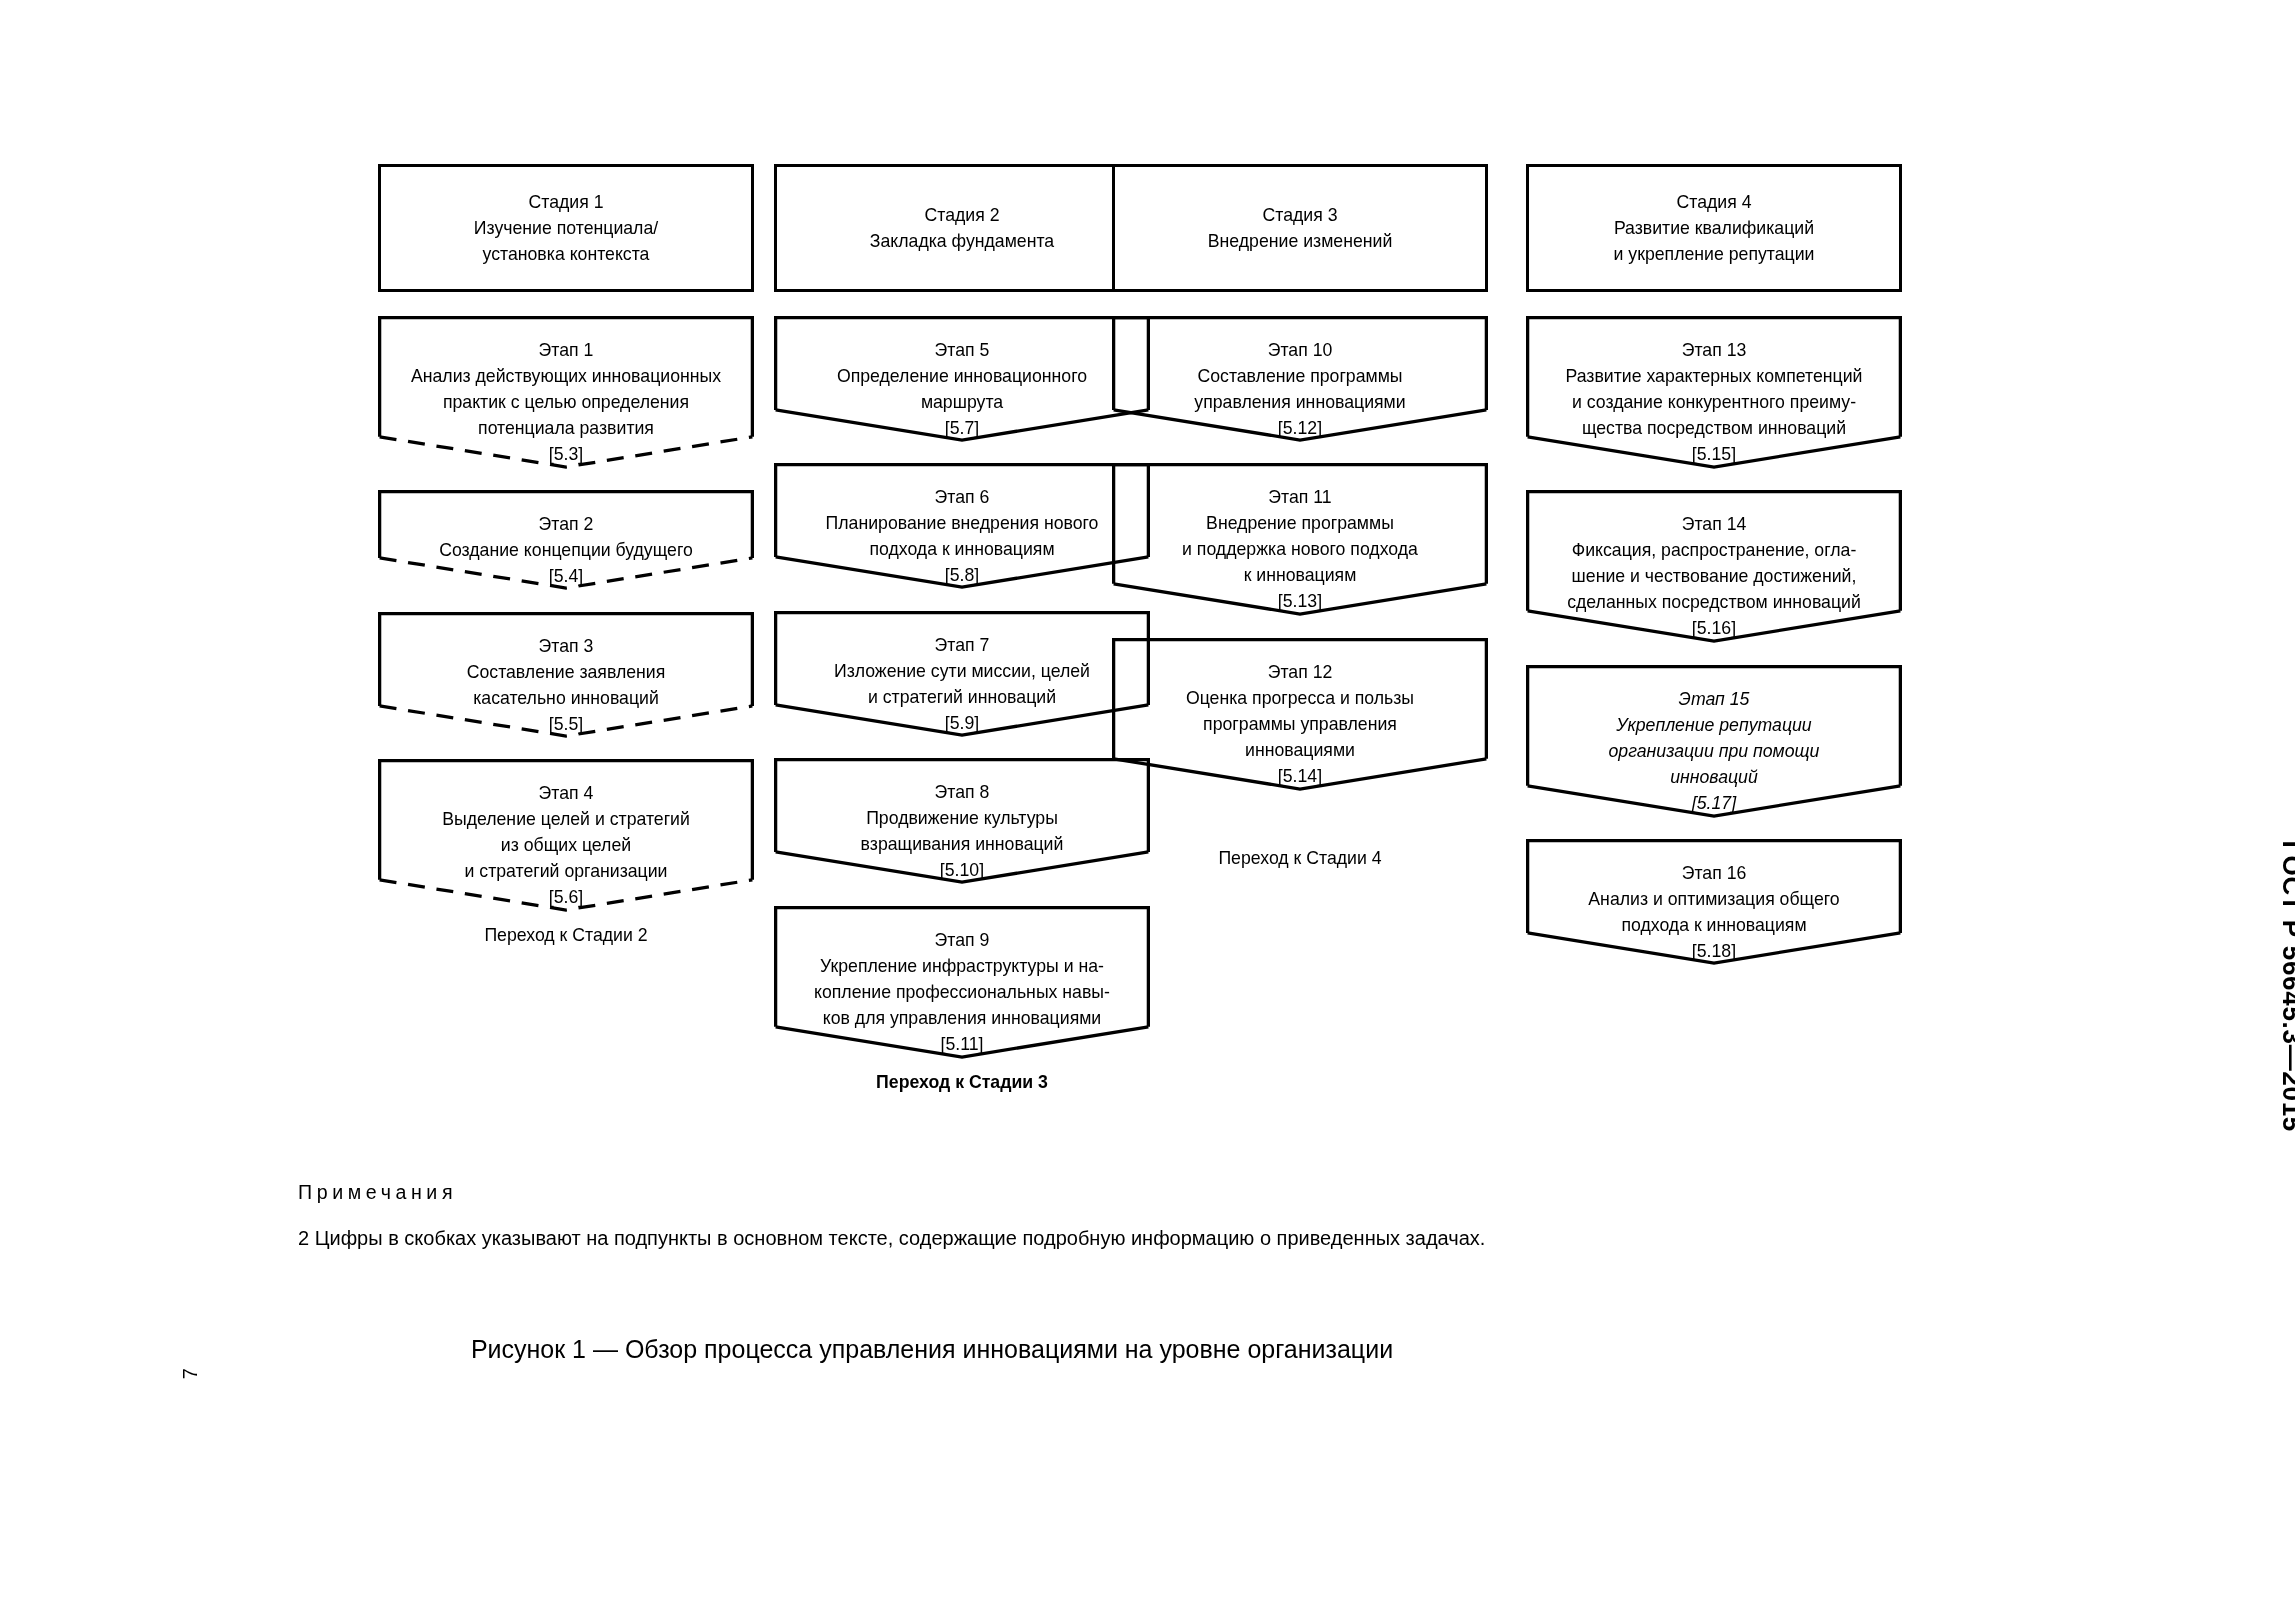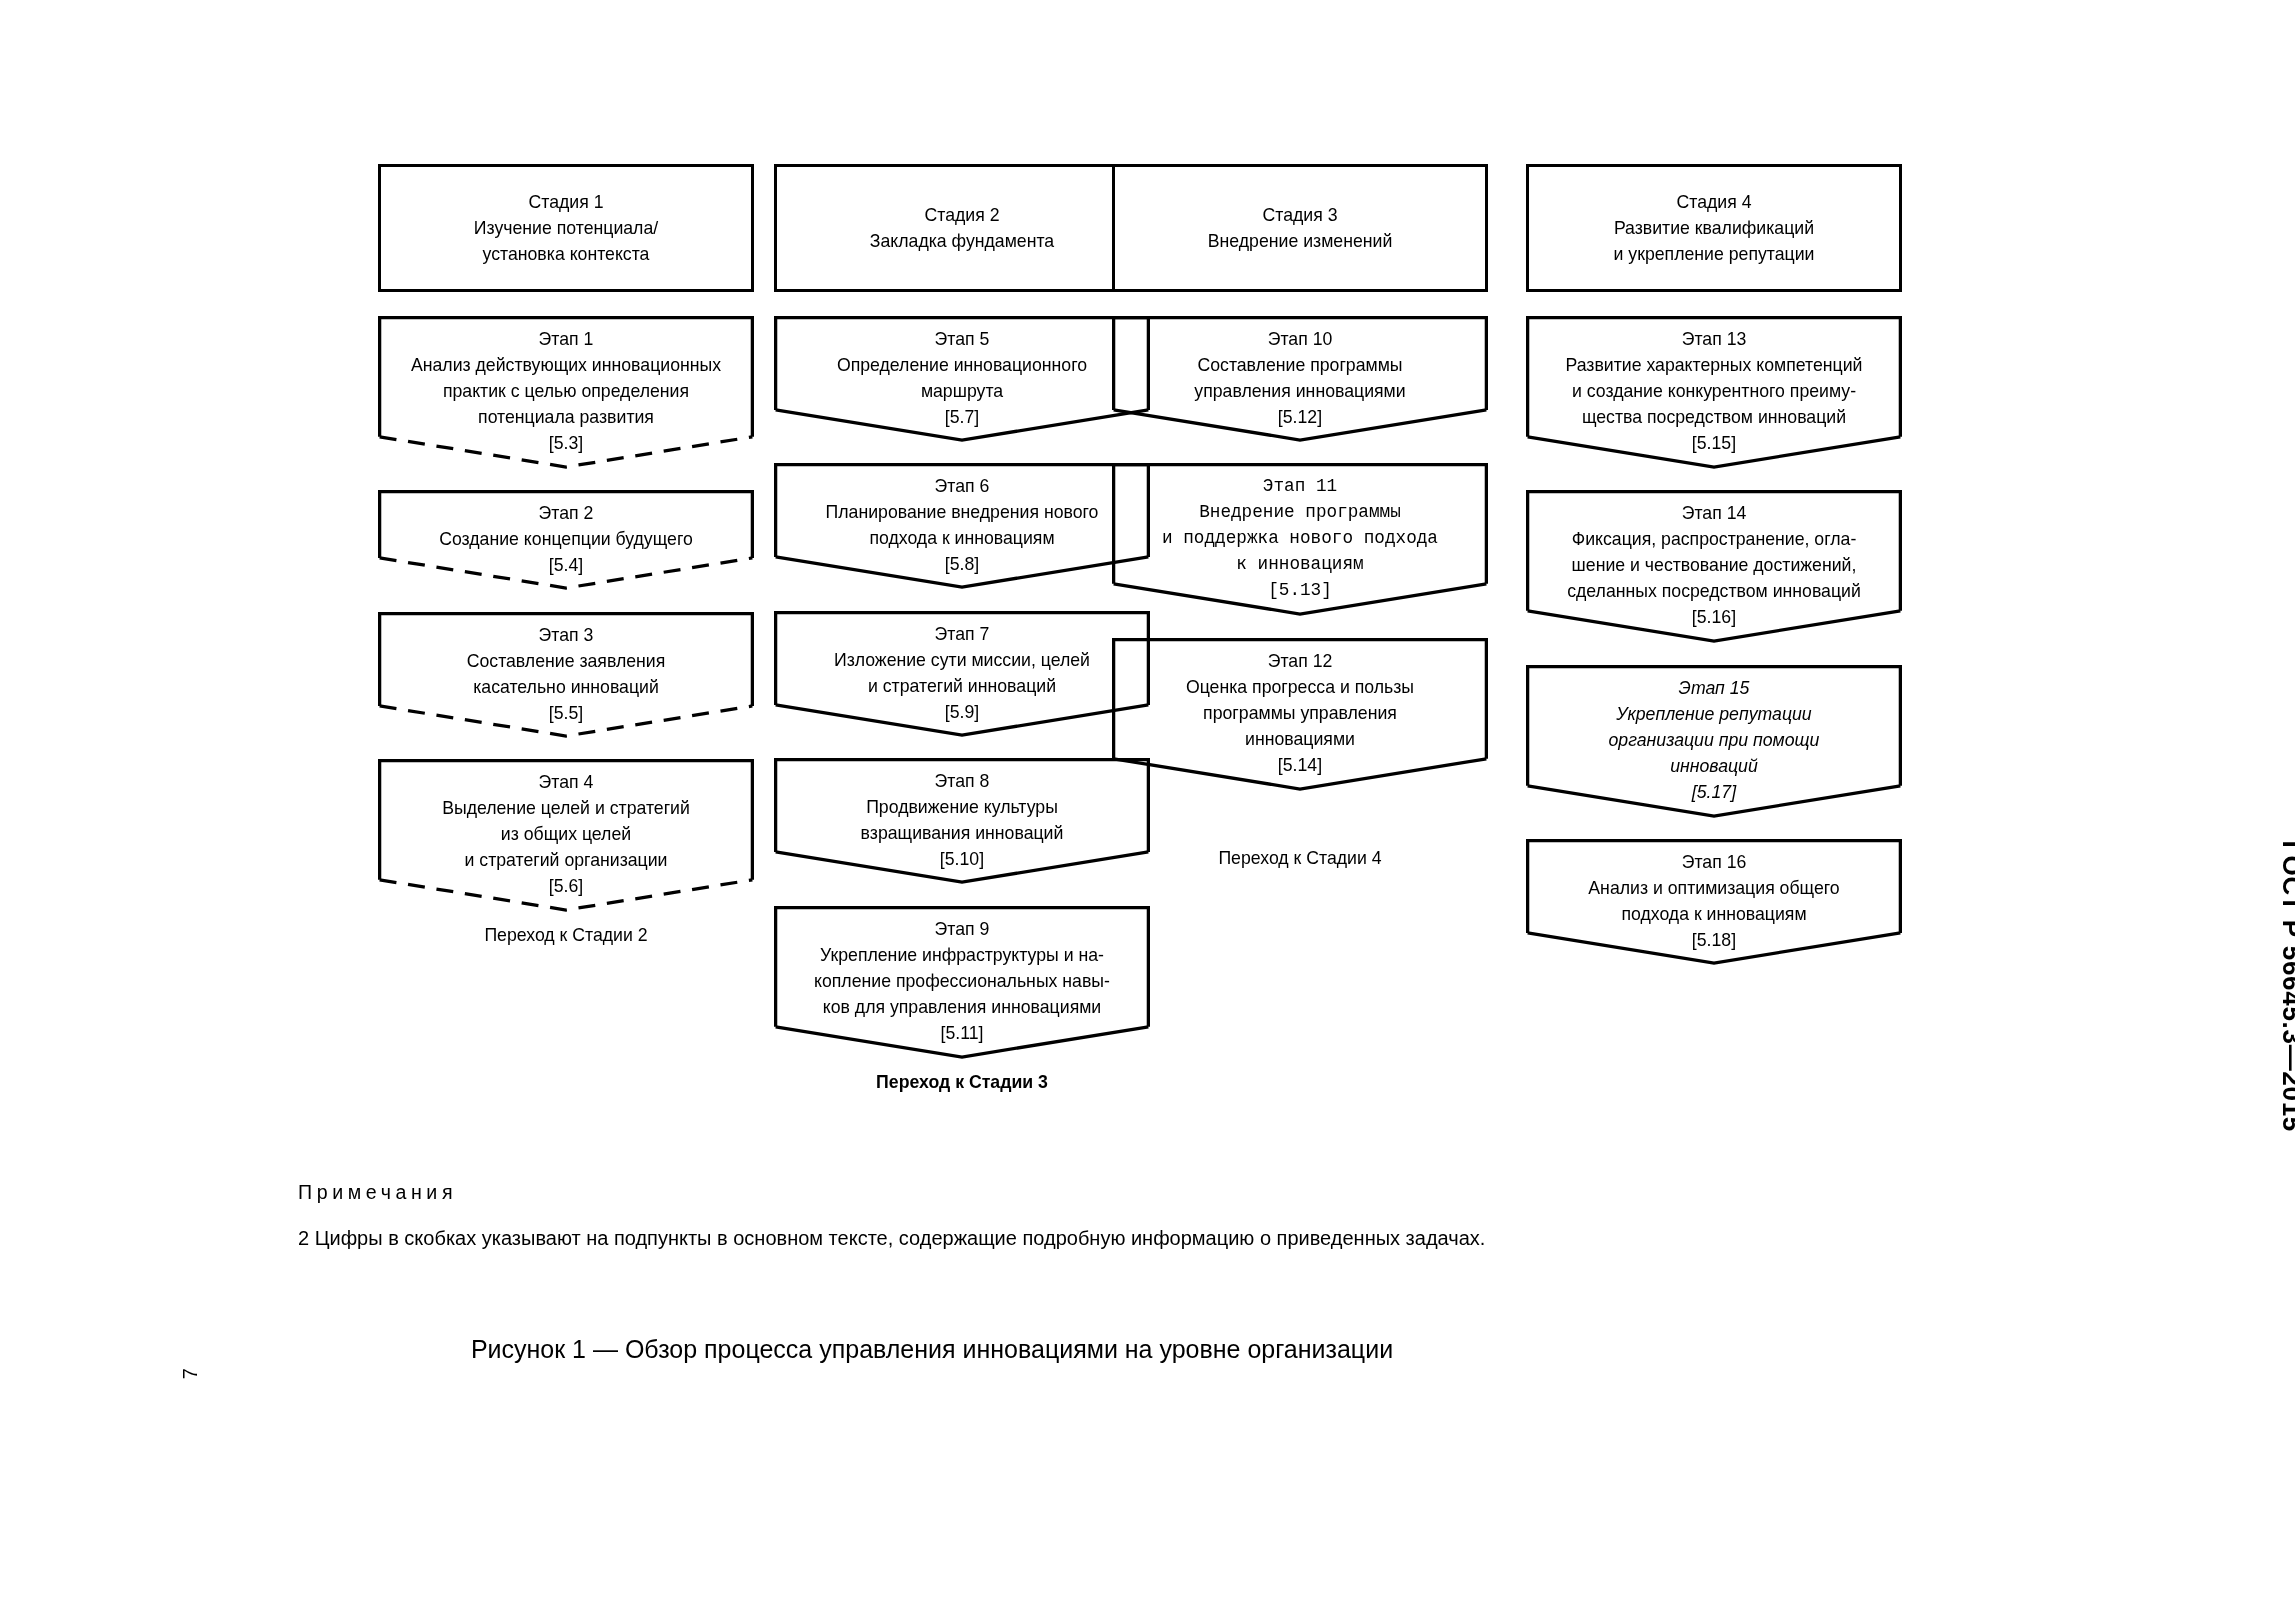--- a/index.html
+++ b/index.html
@@ -40,21 +40,21 @@
     box-sizing:border-box;
   }
   .step .shape{
     position:absolute;left:0;top:0;width:100%;
   }
   .step .shape svg{display:block;width:100%;height:100%;overflow:visible;}
   .step .label{
     position:relative;
     text-align:center;
     font-size:17.7px;line-height:26px;
-    padding-top:10px;
+    padding-top:21px;
     z-index:2;
   }
 
   
   .transition{
     position:relative;
     text-align:center;
     font-size:17.7px;line-height:26px;
     z-index:2;
   }
@@ -257,21 +257,21 @@
             <path d="M 2.5 144 L 287.5 190 L 572.5 144" fill="none" stroke="#000" stroke-width="5"></path>
           </svg>
         </div>
         <div class="label">
           <div>Этап 10</div>
           <div>Составление программы</div>
           <div>управления инновациями</div>
           <div>[5.12]</div>
         </div>
       </div>
-      <div class="step" style="height: 151px; font-family: Liberation Mono, monospace;">
+      <div class="step" style="height: 151px;">
         <div class="shape" style="height: 151px;">
           <svg viewBox="0 0 575 230" preserveAspectRatio="none">
             <path d="M 2.5 184 L 2.5 2.5 L 572.5 2.5 L 572.5 184" fill="none" stroke="#000" stroke-width="5"></path>
             <path d="M 2.5 184 L 287.5 230 L 572.5 184" fill="none" stroke="#000" stroke-width="5"></path>
           </svg>
         </div>
         <div class="label">
           <div>Этап 11</div>
           <div>Внедрение программы</div>
           <div>и поддержка нового подхода</div>

